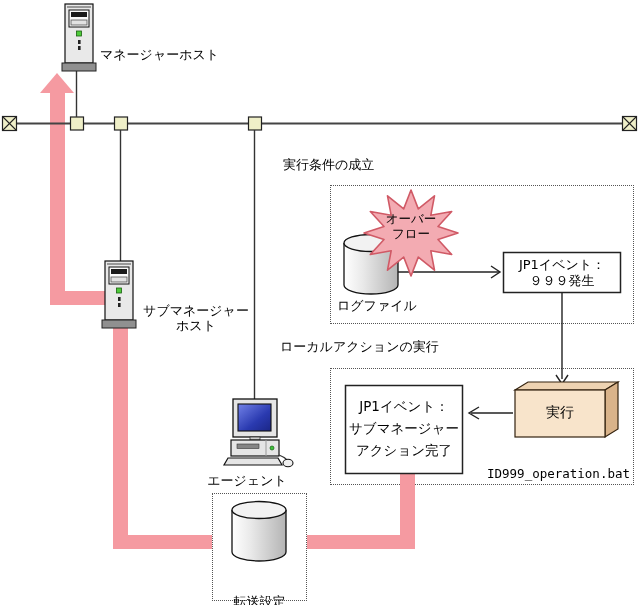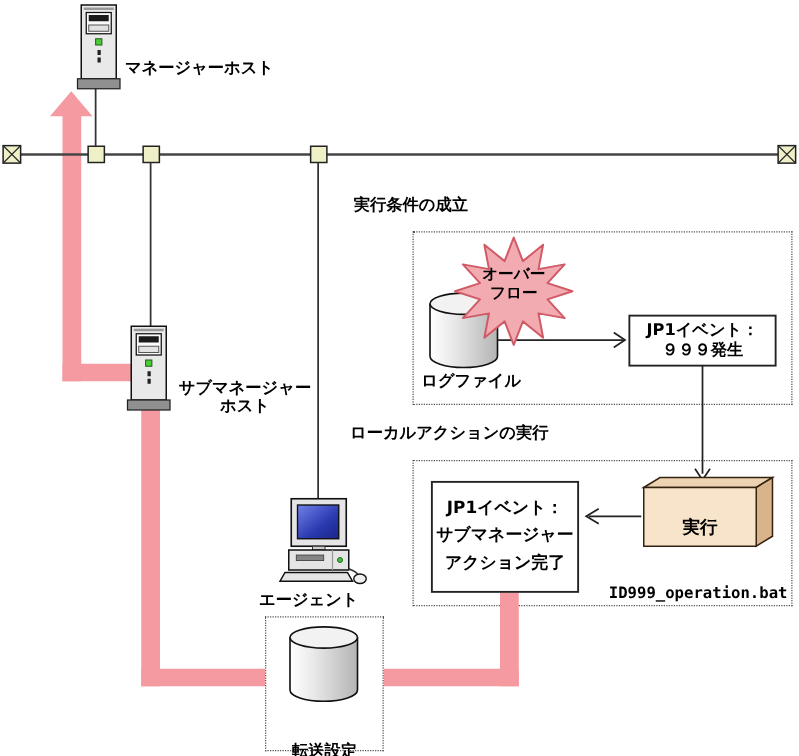--- a/index.html
+++ b/index.html
@@ -20,33 +20,33 @@
     border-bottom:20px solid var(--flow-pink,#f59aa1);
   }
   .seg-a{left:50px;top:90px;width:15px;height:215px;}
   .seg-b{left:50px;top:291px;width:68px;height:14px;}
   .seg-c{left:113px;top:327px;width:15px;height:222px;}
   .seg-d{left:113px;top:535px;width:302px;height:14px;}
   .seg-e{left:400px;top:474px;width:15px;height:75px;}
   
   svg.art{position:absolute;left:0;top:0;z-index:4;}
   
-  .lbl{position:absolute;z-index:5;font-size:13px;font-weight:bold;line-height:15px;white-space:nowrap;}
+  .lbl{position:absolute;z-index:5;font-size:13px;font-weight:normal;line-height:15px;white-space:nowrap;}
   .ctr{text-align:center;white-space:normal;}
   .lbl-manager{left:100px;top:47px;}
   .lbl-submanager{left:137px;top:303px;width:118px;}
   .lbl-agent{left:205px;top:473px;width:84px;text-align:center;}
   .lbl-transfer{left:214px;top:594px;width:91px;}
   .lbl-sec1{left:283px;top:157px;}
   .lbl-sec2{left:280px;top:339px;}
   .lbl-logfile{left:337px;top:298px;}
   .lbl-overflow{left:371px;top:211px;width:80px;font-size:12.5px;line-height:15px;}
   .lbl-ev999{left:503px;top:257px;width:118px;line-height:16px;}
   .lbl-evaction{left:345px;top:395px;width:118px;font-size:13.5px;line-height:22px;}
-  .lbl-exec{left:515px;top:415px;width:90px;font-size:14px;}
+  .lbl-exec{left:515px;top:405px;width:90px;font-size:14px;}
   .lbl-script{left:487px;top:446px;font-family:"DejaVu Sans Mono","Liberation Mono",monospace;font-size:12.5px;margin-top:20px;}
 </style>
 </head>
 <body>
 
 <div class="stage">
 
   <div class="dotbox box-condition"></div>
   <div class="dotbox box-action"></div>
 

